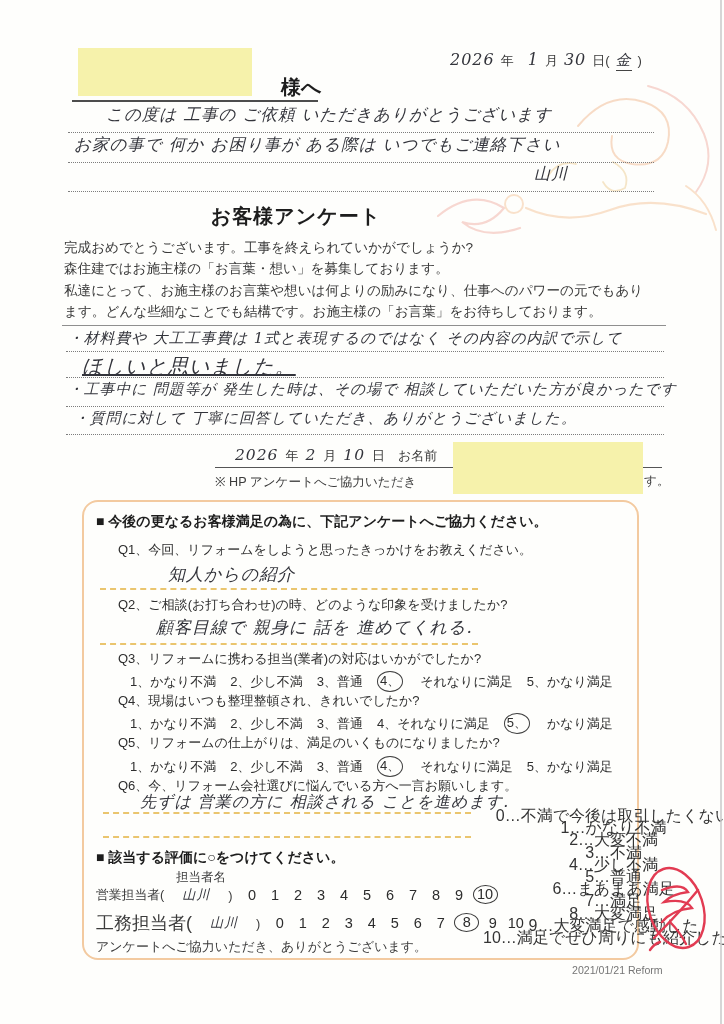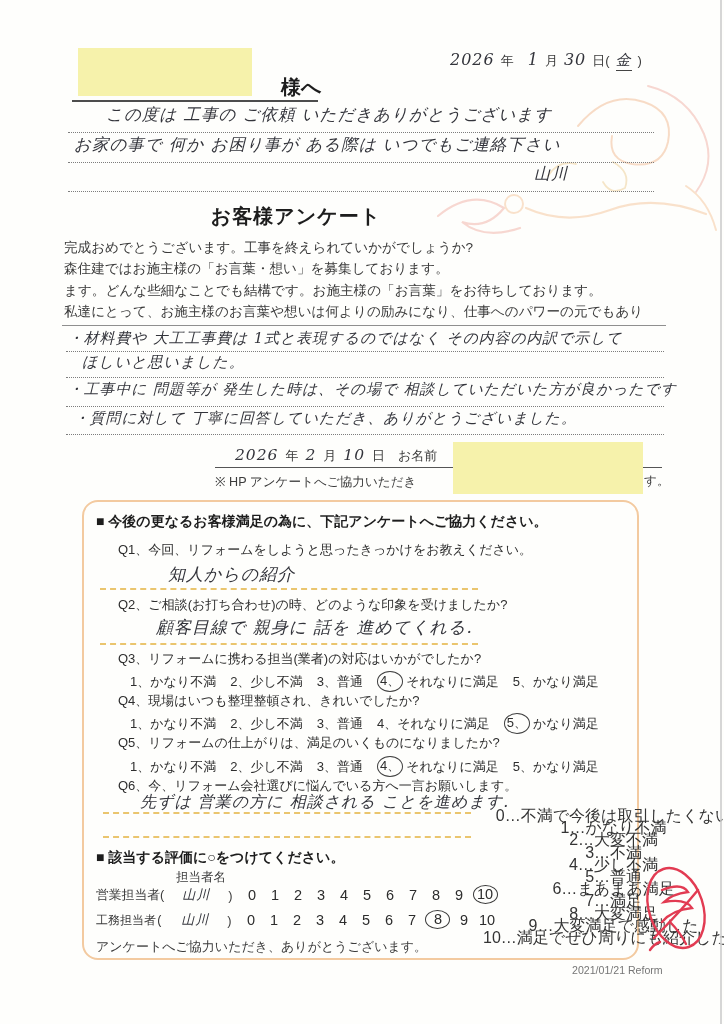--- a/index.html
+++ b/index.html
@@ -17,21 +17,21 @@
   }
   .redact{background:#f6f2ab;}
   .dotline{border-bottom:1.6px dotted #7d7d7d;}
   .dashline{border-bottom:2px dashed #eac56e;}
   .opt-row{display:flex;align-items:center;font-size:13px;color:#2e2e2e;white-space:nowrap;}
   .opt-row span{margin-right:14px;}
   .circled{
     display:inline-block;border:1.6px solid #3f3f3f;border-radius:50%;
     padding:0 2px 1px 2px;margin-right:3px !important;
   }
-  .after-circ{margin-left:0;}
+  .after-circ{margin-left:14px;}
   .nums{display:inline-flex;margin-left:10px;}
   .nums span{
     display:inline-block;min-width:19px;text-align:center;margin-right:4px;
     font-size:14.5px;color:#2c2c2c;
   }
   .nums span.circ{
     border:1.7px solid #3a3a3a;border-radius:50%;padding:0 2px 1px 2px;margin-top:-2px;
   }
   .legend-line{font-size:16px;line-height:12.2px;color:#343434;white-space:nowrap;text-align:center;}
   .q-label{font-size:13px;color:#2e2e2e;white-space:nowrap;}
@@ -81,31 +81,31 @@
   </div>
   <div class="abs dotline" style="left:68px;top:164px;width:586px;height:27px;">
     <span class="hw" style="font-size:16px;margin-left:466px;">山川</span>
   </div>
 
   <div class="abs bold" style="left:0;top:203px;width:592px;text-align:center;font-size:20px;letter-spacing:1px;">お客様アンケート</div>
 
   <div class="abs" style="left:64px;top:237px;width:606px;font-size:13.6px;line-height:21.4px;color:#3a3a3a;">
     <div>完成おめでとうございます。工事を終えられていかがでしょうか?</div>
     <div>森住建ではお施主様の「お言葉・想い」を募集しております。</div>
+    <div>私達にとって、お施主様のお言葉や想いは何よりの励みになり、仕事へのパワーの元でもあり</div>
     <div>ます。どんな些細なことでも結構です。お施主様の「お言葉」をお待ちしております。</div>
-    <div>私達にとって、お施主様のお言葉や想いは何よりの励みになり、仕事へのパワーの元でもあり</div>
   </div>
 
   <div class="abs" style="left:62px;top:325px;width:604px;border-top:1.3px solid #8f8f8f;"></div>
 
   <div class="abs dotline" style="left:66px;top:329px;width:598px;height:22px;">
     <span class="hw" style="font-size:14.8px;margin-left:2px;">・材料費や 大工工事費は 1式と表現するのではなく その内容の内訳で示して</span>
   </div>
   <div class="abs dotline" style="left:66px;top:353px;width:598px;height:24px;">
-    <span class="hw" style="font-size:15px;margin-left:16px;">ほしいと思いました。</span>
+    <span class="hw" style="font-size:20px;margin-left:16px;text-decoration:underline;">ほしいと思いました。</span>
   </div>
   <div class="abs dotline" style="left:66px;top:380px;width:598px;height:26px;">
     <span class="hw" style="font-size:14.8px;margin-left:2px;">・工事中に 問題等が 発生した時は、その場で 相談していただいた方が良かったです</span>
   </div>
   <div class="abs dotline" style="left:66px;top:409px;width:598px;height:25px;">
     <span class="hw" style="font-size:14.8px;margin-left:8px;">・質問に対して 丁寧に回答していただき、ありがとうございました。</span>
   </div>
 
   <div class="abs" style="left:215px;top:446px;width:447px;height:21px;border-bottom:1.6px solid #555;display:flex;align-items:baseline;gap:7px;">
     <span class="hw" style="font-size:15.5px;margin-left:20px;">2026</span>
@@ -197,21 +197,21 @@
       <span>5</span>
       <span>6</span>
       <span>7</span>
       <span>8</span>
       <span>9</span>
       <span class="circ">10</span>
     </span>
   </div>
 
   <div class="abs" style="left:96px;top:911px;display:flex;align-items:center;">
-    <span class="pr" style="font-size:12px;font-family:Liberation Mono, monospace;">工務担当者(</span>
+    <span class="pr" style="font-size:18px;">工務担当者(</span>
     <span class="hw" style="font-size:13px;display:inline-block;width:64px;text-align:center;">山川</span>
     <span class="pr" style="font-size:12.8px;">)</span>
     <span class="nums">
       <span>0</span>
       <span>1</span>
       <span>2</span>
       <span>3</span>
       <span>4</span>
       <span>5</span>
       <span>6</span>

